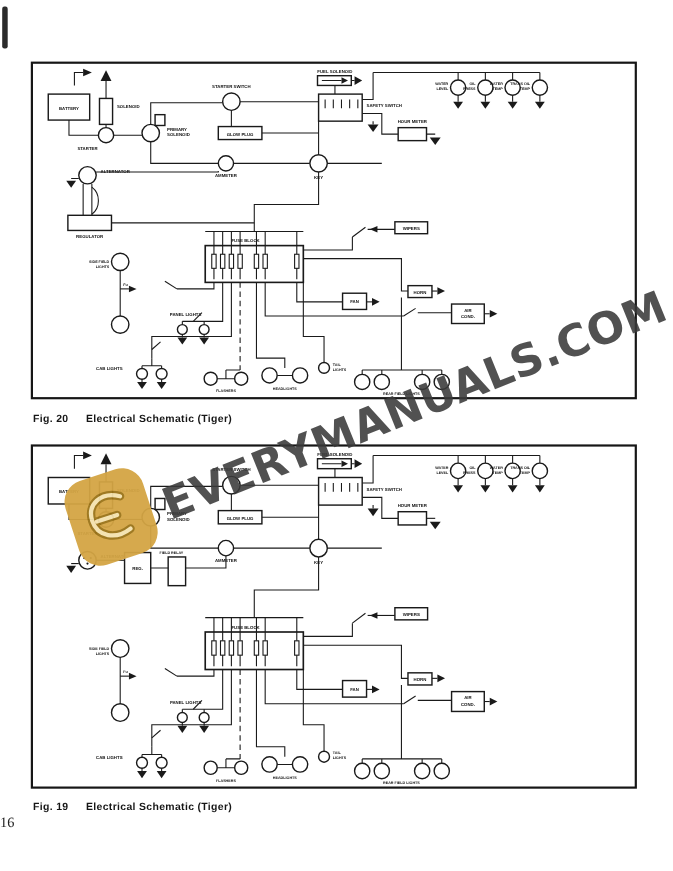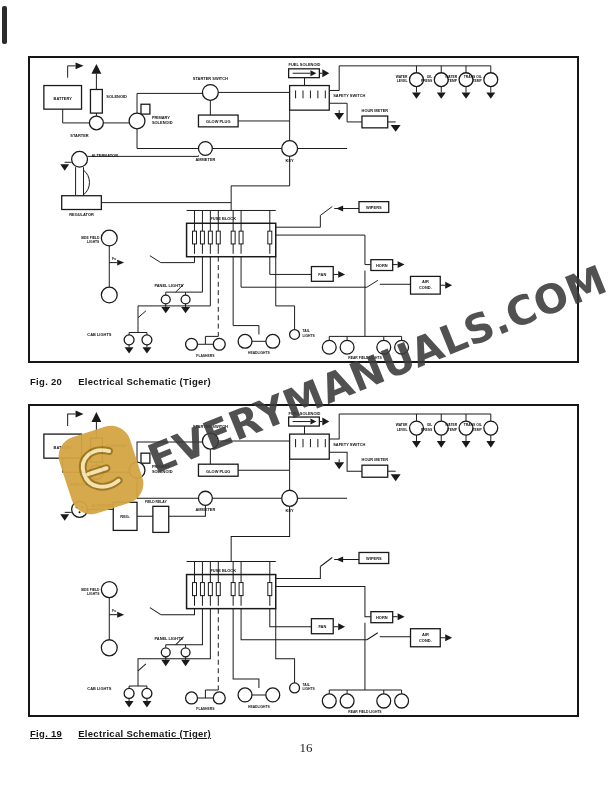--- a/index.html
+++ b/index.html
@@ -3,23 +3,23 @@
 <meta charset="utf-8">
 <style>
   html,body{margin:0;padding:0;}
   body{width:612px;height:792px;background:#ffffff;position:relative;overflow:hidden;
        font-family:"Liberation Sans",sans-serif;color:#111;}
   .frame{position:absolute;border:2.5px solid #161616;background:#fff;}
   #frame18{left:28px;top:56px;width:547px;height:303px;}
   #frame19{left:28px;top:404px;width:547px;height:309px;}
   svg.schematic{width:100%;height:100%;display:block;}
   .caption{position:absolute;left:30px;font-weight:bold;font-size:9.5px;letter-spacing:.3px;color:#161616;}
-  #cap18{top:376px;} #cap19{top:728px;text-decoration:underline;}
+  #cap18{top:376px;} #cap19{top:728px;}
   .fig-label{margin-right:16px;}
-  .pagenum{position:absolute;top:740px;left:0;width:100%;text-align:center;
+  .pagenum{position:absolute;top:740px;left:0;width:100%;
            font-family:"Liberation Serif",serif;font-size:13px;color:#222;}
   .scan-artifact{position:absolute;left:2px;top:6px;width:5px;height:38px;background:#2b2b2b;border-radius:2px;}
   
   .wm-text{position:absolute;left:150px;top:438px;z-index:7;
            transform:rotate(-22deg);transform-origin:0 50%;
            font-family:"DejaVu Sans",sans-serif;font-weight:bold;font-size:40px;
            letter-spacing:.5px;color:#3a3a3a;opacity:.88;white-space:nowrap;}
   .wm-logo{position:absolute;left:64px;top:430px;width:74px;height:80px;z-index:6;
            background:#d4a544;border-radius:20px;transform:rotate(-18deg);opacity:.95;
            display:flex;align-items:center;justify-content:center;}

